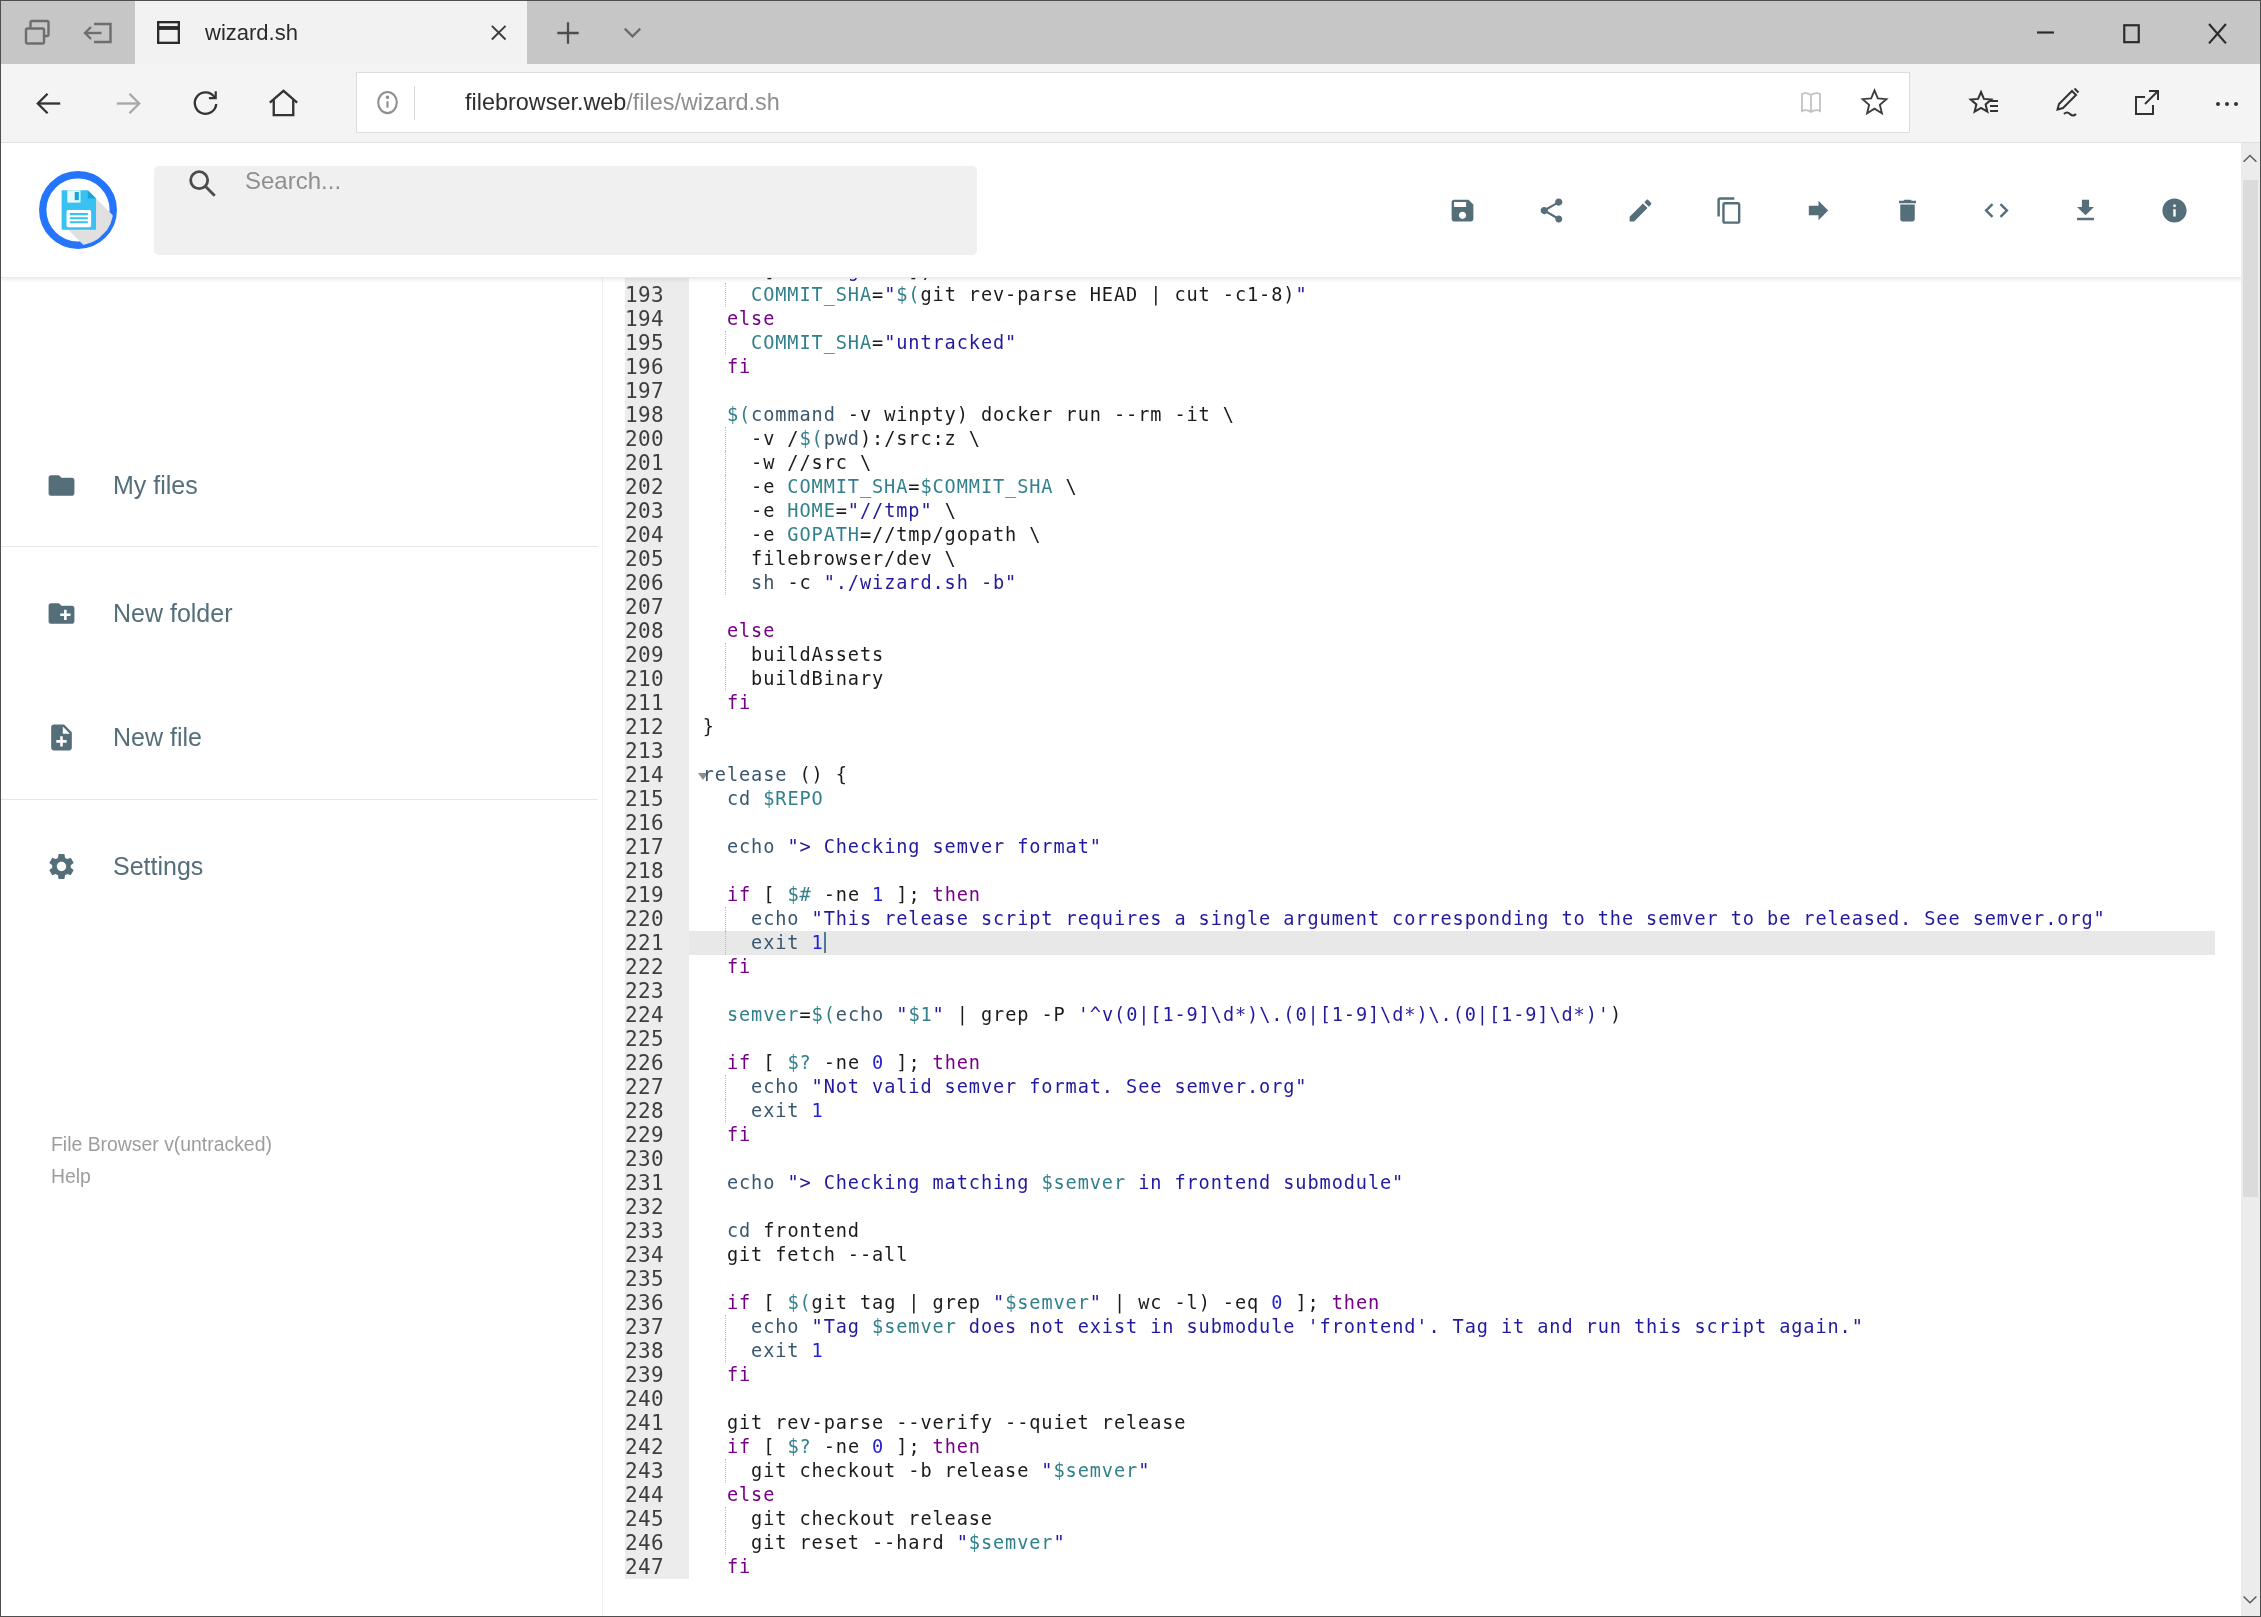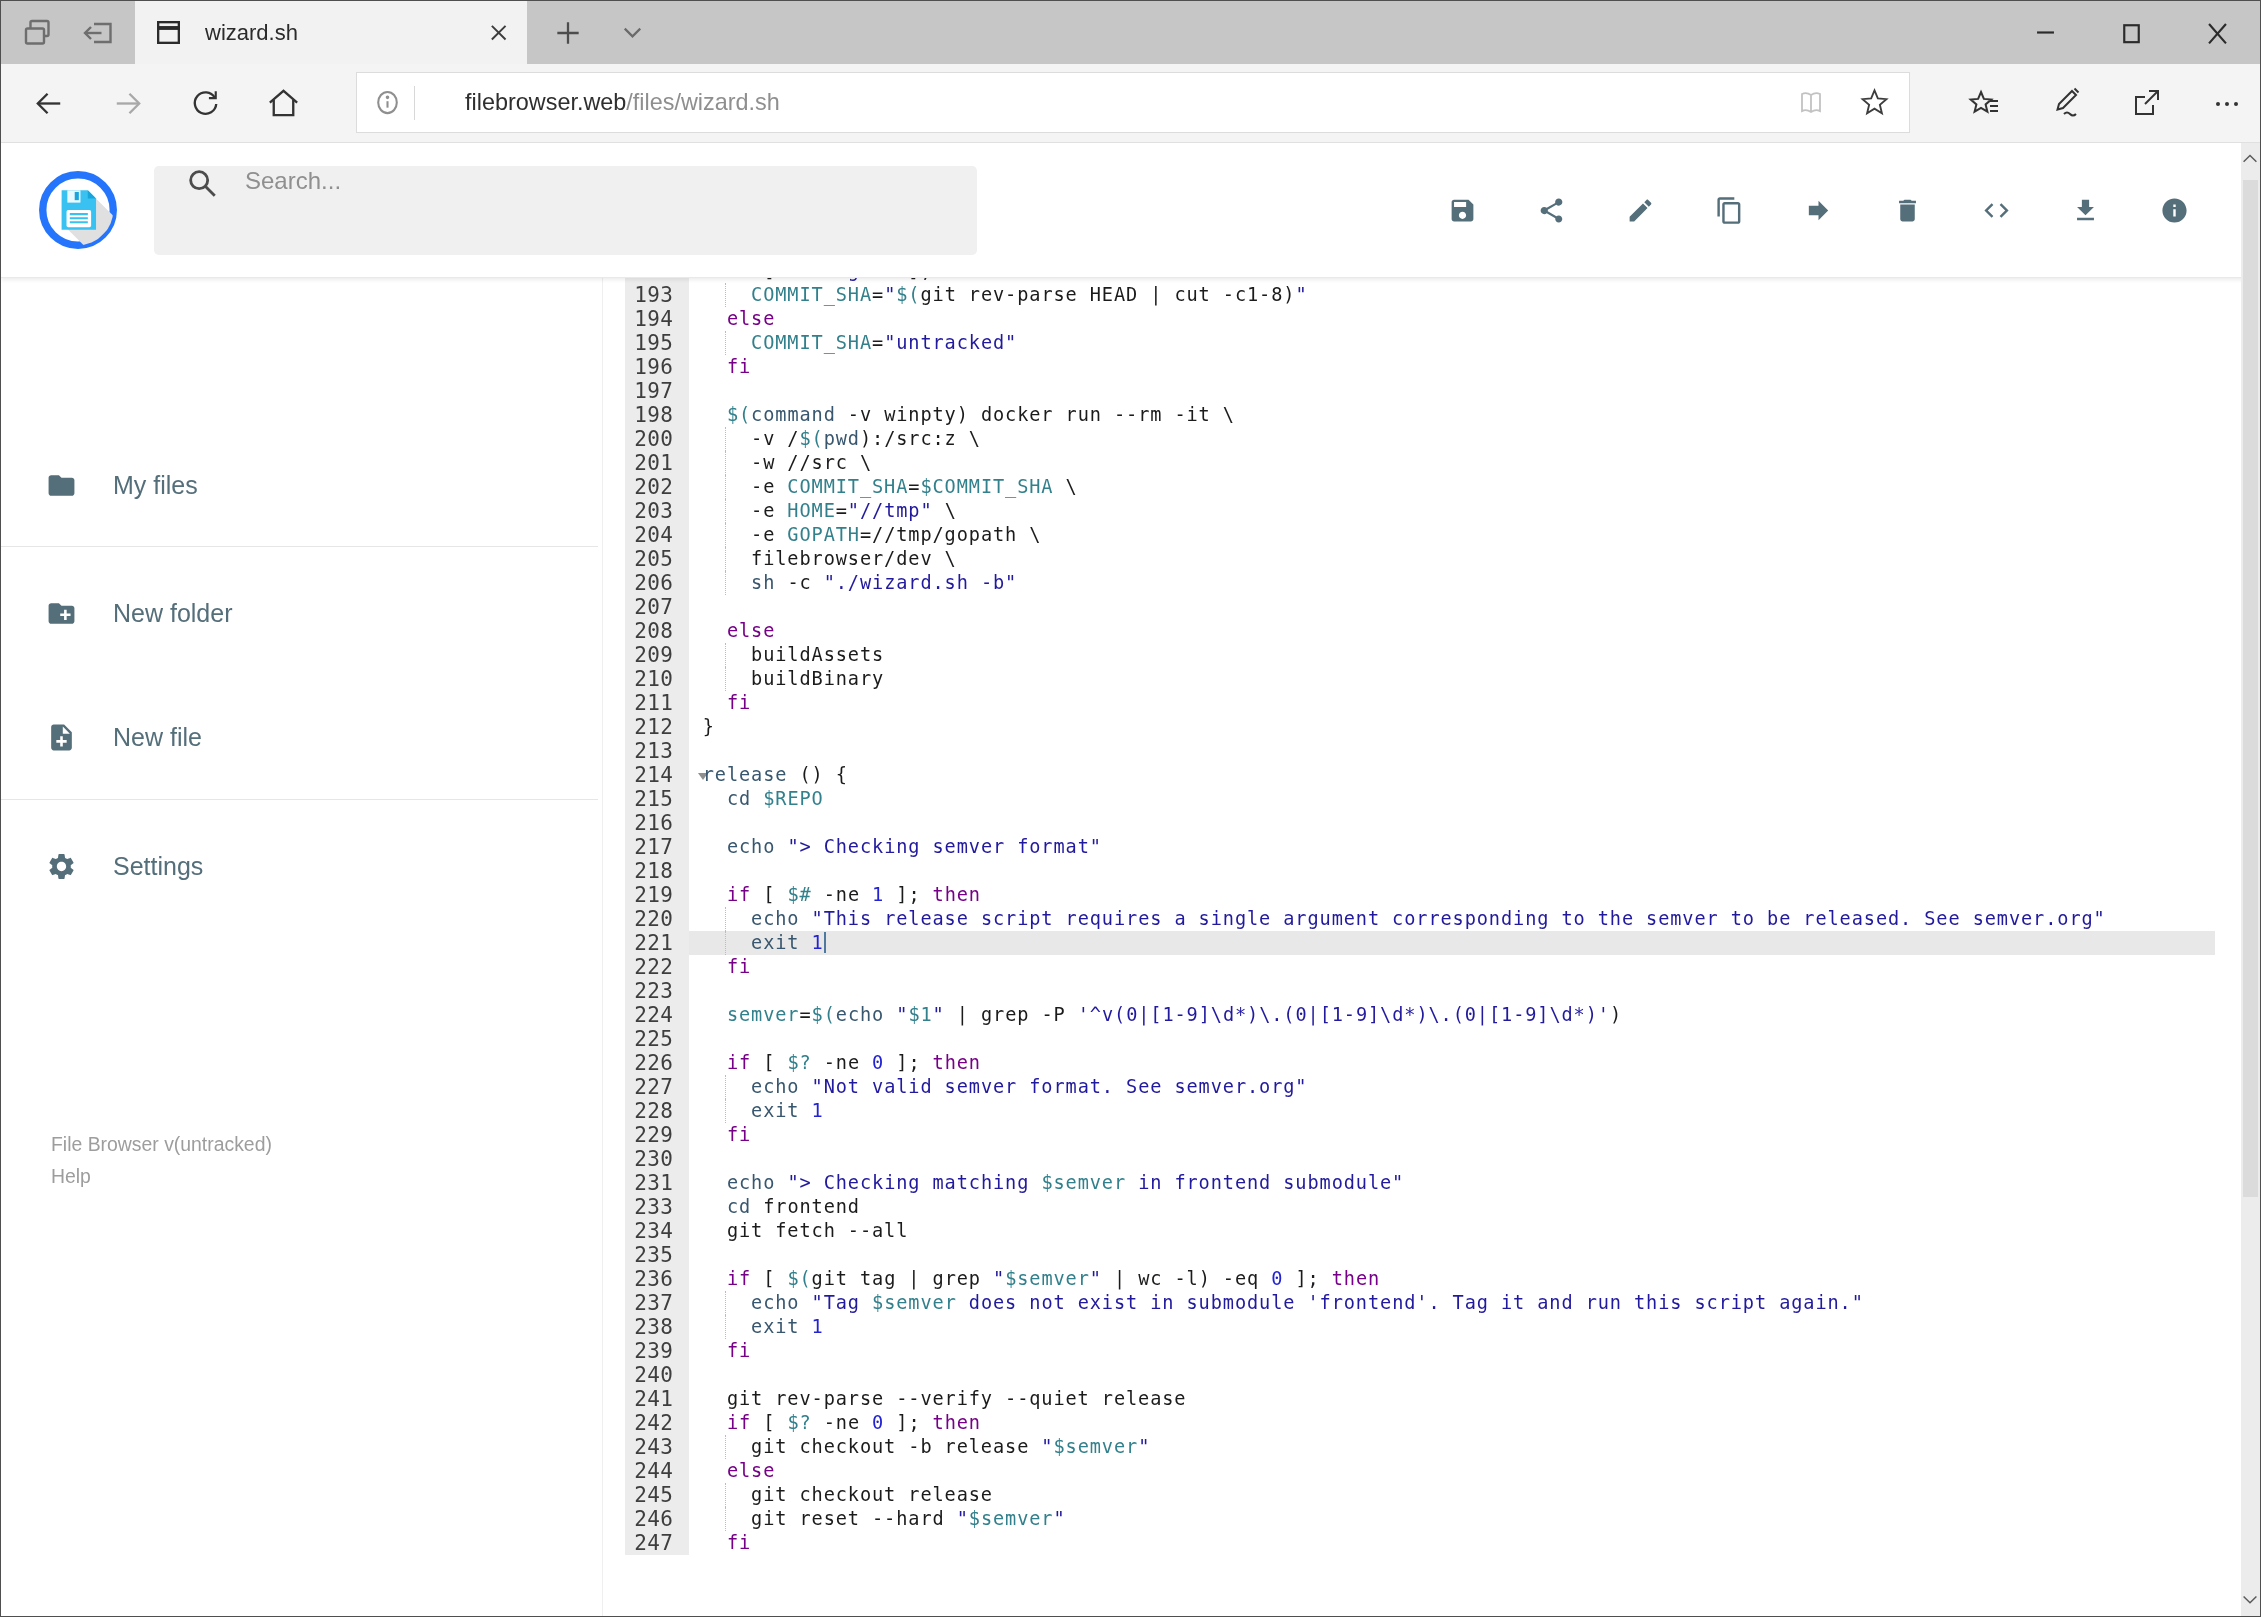--- a/index.html
+++ b/index.html
@@ -41,21 +41,21 @@
   .sidebar{position:absolute;top:134px;left:0;width:601px;bottom:0;background:#fff;}
   .side-item{position:absolute;left:0;width:565px;height:68px;display:flex;align-items:center;cursor:pointer;}
   .side-item svg{margin-left:45px;flex:0 0 auto;}
   .side-label{margin-left:36px;font-size:25px;color:#546e7a;}
   .side-divider{position:absolute;left:0;width:597px;height:0.8px;background:#e6e6e6;}
   .side-footer{position:absolute;left:50px;font-size:19.4px;color:#9d9d9d;line-height:32px;}
   
   .editor{position:absolute;top:134px;left:601px;width:1612px;bottom:0;background:#fff;overflow:hidden;border-left:0.8px solid #efefef;}
   .code-rows{margin-top:-18px;}
   .row{display:flex;height:24px;font-family:"DejaVu Sans Mono",monospace;font-size:18.6px;line-height:24px;letter-spacing:0.9px;}
-  .ln{flex:0 0 86px;box-sizing:border-box;background:#ececec;border-left:22px solid #fff;text-align:center;
+  .ln{flex:0 0 86px;box-sizing:border-box;background:#ececec;border-left:22px solid #fff;text-align:left;
       padding-right:6.5px;color:#3e3e3e;font-size:21px;letter-spacing:0.4px;position:relative;}
   .cl{flex:1;padding-left:13.7px;white-space:pre;position:relative;color:#1b1b1b;}
   .row.active .cl{background:#e8e8e8;}
   .row.g .cl::before{content:'';position:absolute;left:36px;top:0;bottom:0;border-left:0.8px dotted #bcbcbc;}
   .tk-k{color:#770088;}
   .tk-v{color:#31808c;}
   .tk-s{color:#221a9e;}
   .tk-n{color:#2323d1;}
   .tk-b{color:#38576f;}
   .tk-p{color:#1b1b1b;}
@@ -474,20 +474,24 @@
           </div>
           <div class="row">
             <div class="ln">230</div>
             <div class="cl"></div>
           </div>
           <div class="row">
             <div class="ln">231</div>
             <div class="cl"><span class="tk-p">  </span><span class="tk-b">echo</span><span class="tk-p"> </span><span class="tk-s">"&gt; Checking matching </span><span class="tk-v">$semver</span><span class="tk-s"> in frontend submodule"</span></div>
           </div>
           <div class="row">
+            <div class="ln">232</div>
+            <div class="cl"></div>
+          </div>
+          <div class="row">
             <div class="ln">233</div>
             <div class="cl"><span class="tk-p">  </span><span class="tk-b">cd</span><span class="tk-p"> frontend</span></div>
           </div>
           <div class="row">
             <div class="ln">234</div>
             <div class="cl"><span class="tk-p">  git fetch --all</span></div>
           </div>
           <div class="row">
             <div class="ln">235</div>
             <div class="cl"></div>

